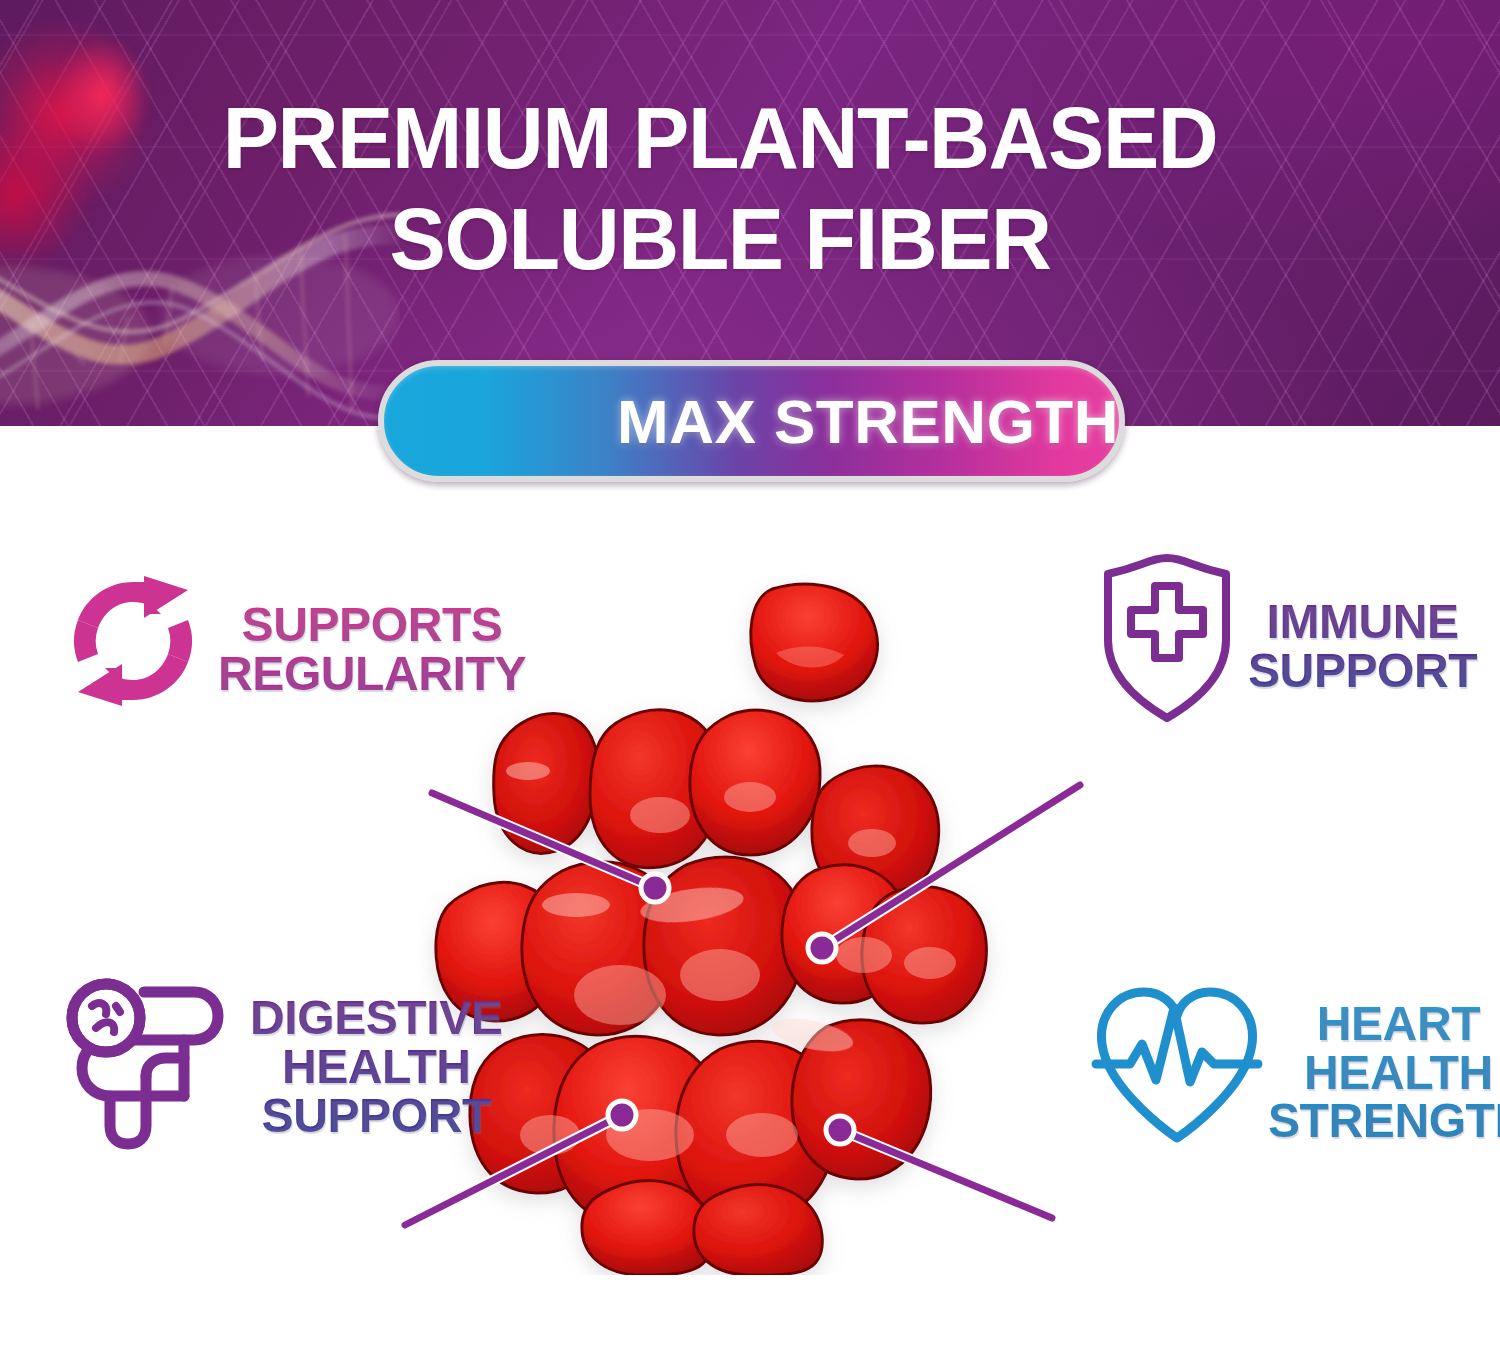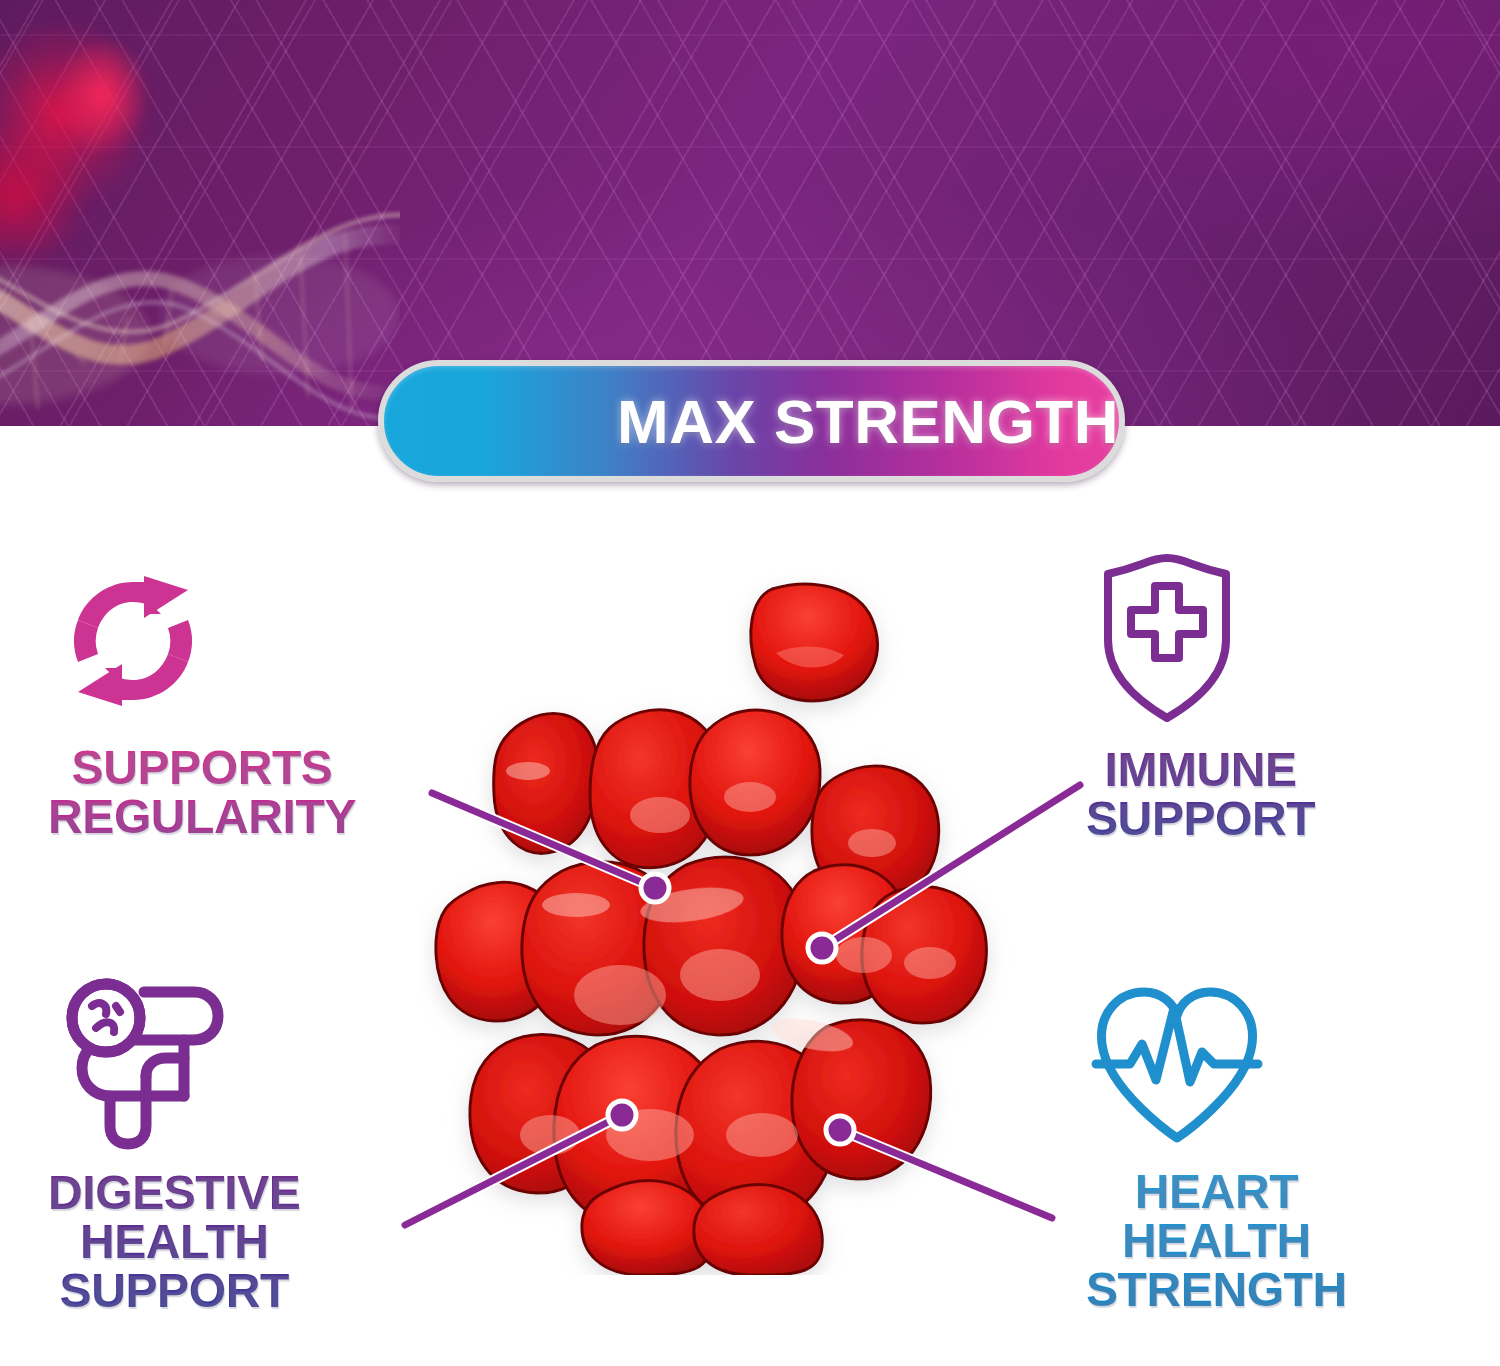--- a/index.html
+++ b/index.html
@@ -114,22 +114,22 @@
     font-size: 62px;
     letter-spacing: .5px;
     text-shadow: 0 0 9px rgba(255,255,255,.55), 0 2px 3px rgba(0,0,0,.18);
     white-space: nowrap;
   }
 
   
   .feature {
     position: absolute;
     display: flex;
-    flex-direction: column;
-    align-items: flex-start;
+    flex-direction: row;
+    align-items: center;
     z-index: 4;
   }
   .feature-icon { display: block; }
   .feature-label {
     margin-top: 14px;
     font-weight: bold;
     font-size: 48px;
     line-height: 1.02;
     letter-spacing: -.4px;
     text-align: center;
@@ -150,21 +150,21 @@
   }
   .label-blue {
     background: linear-gradient(180deg, #2a9ad4 0%, #1f8fcd 60%, #1a86c6 100%);
     -webkit-background-clip: text; background-clip: text;
     color: transparent;
     -webkit-text-fill-color: transparent;
   }
 
   #f-regularity { left: 48px;  top: 556px;  width: 420px; }
   #f-immune     { left: 1086px; top: 548px;  width: 400px; }
-  #f-digestive  { left: 48px;  top: 966px;  width: 420px; }
+  #f-digestive  { left: 48px;  top: 966px;  width: 420px; gap: 12px; }
   #f-heart      { left: 1086px; top: 978px;  width: 400px; }
 
   
   .gummies { position: absolute; left: 420px; top: 575px; width: 620px; height: 700px; z-index: 2; }
   .gummies svg { width: 100%; height: 100%; display: block; }
 
   
   .connectors { position: absolute; inset: 0; z-index: 6; pointer-events: none; }
   .connectors svg { width: 1500px; height: 1366px; display: block; }
 </style>
@@ -222,20 +222,24 @@
           <line x1="420" y1="80" x2="428" y2="232"></line>
           <line x1="465" y1="68" x2="472" y2="245"></line>
         </g>
         <g filter="url(#blurHard)" opacity=".45">
           <ellipse cx="120" cy="170" rx="150" ry="70" fill="#ffeccb" opacity=".35"></ellipse>
           <ellipse cx="400" cy="150" rx="120" ry="60" fill="#ffffff" opacity=".22"></ellipse>
         </g>
       </svg>
     </div>
 
+    <div class="title-block">
+      <span class="title-line l1">PREMIUM PLANT-BASED</span>
+      <span class="title-line l2">SOLUBLE FIBER</span>
+    </div>
   </div>
 
   <div class="badge">
     <span class="badge-text">MAX STRENGTH</span>
   </div>
 
   <div class="gummies">
     <svg viewBox="0 0 620 700">
       <defs>
         <radialGradient id="gmA" cx="38%" cy="30%" r="80%">

